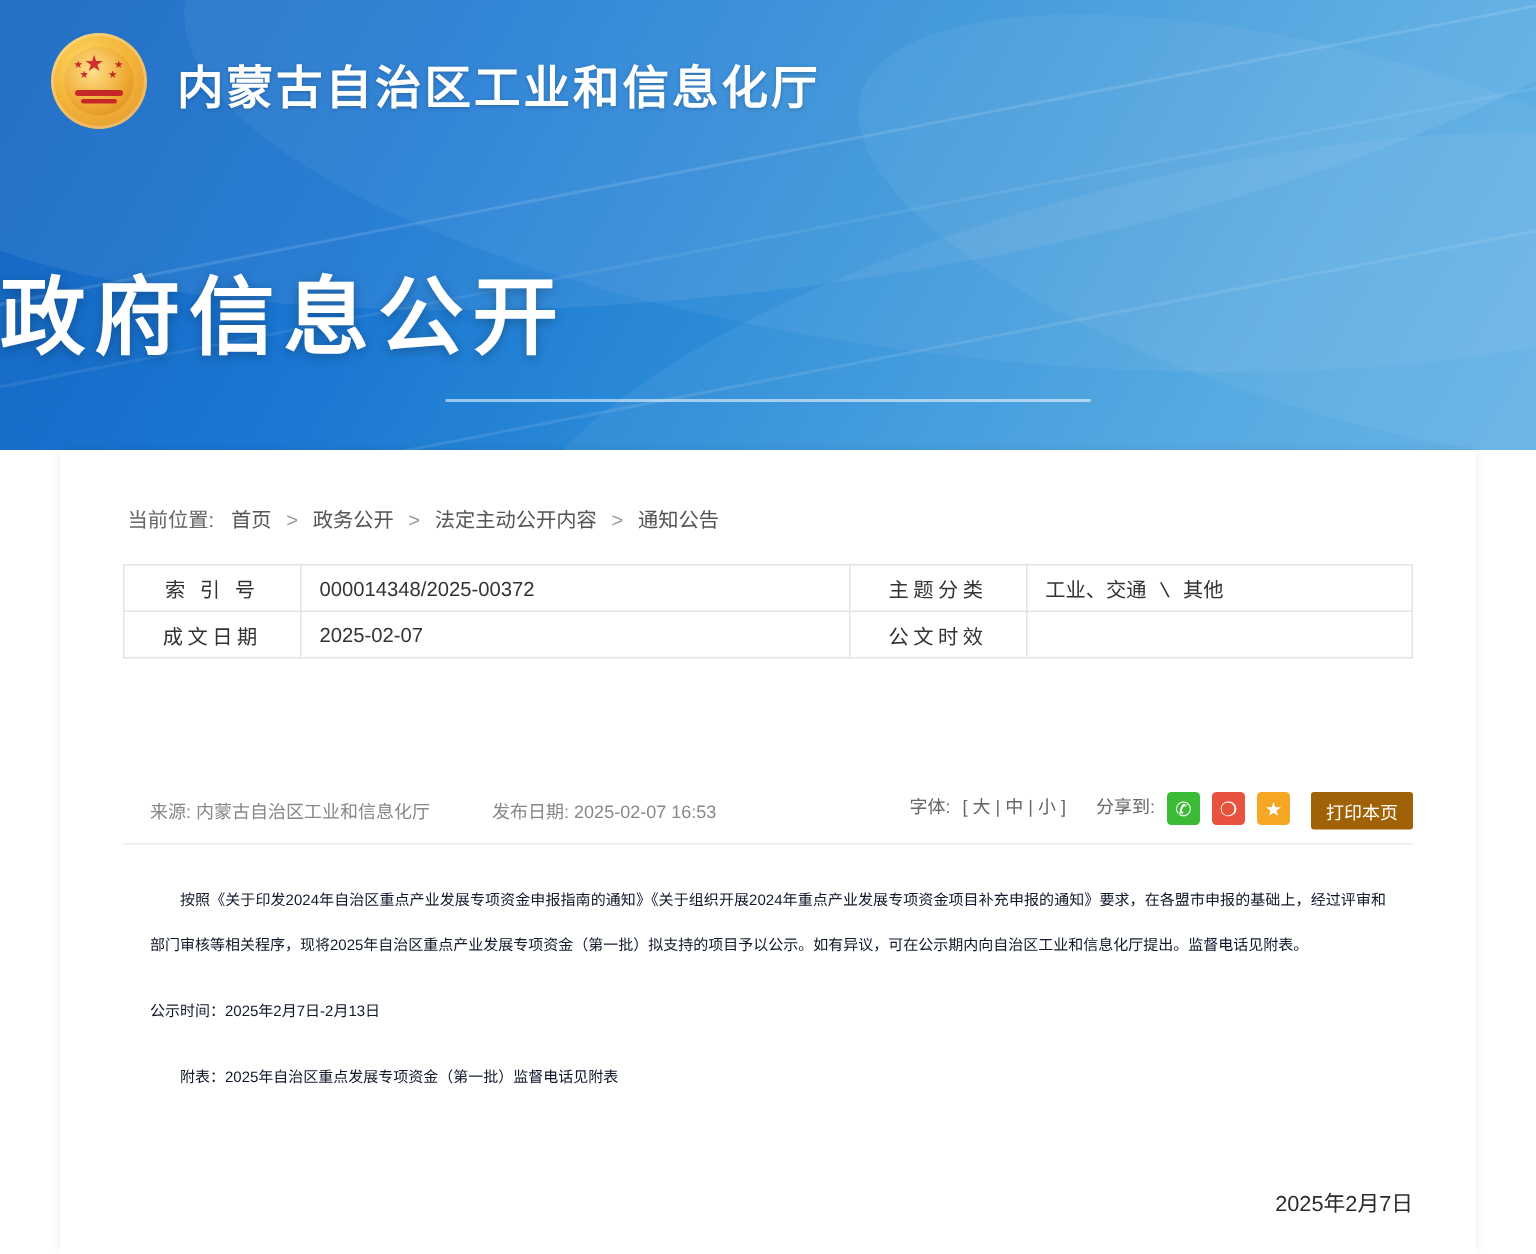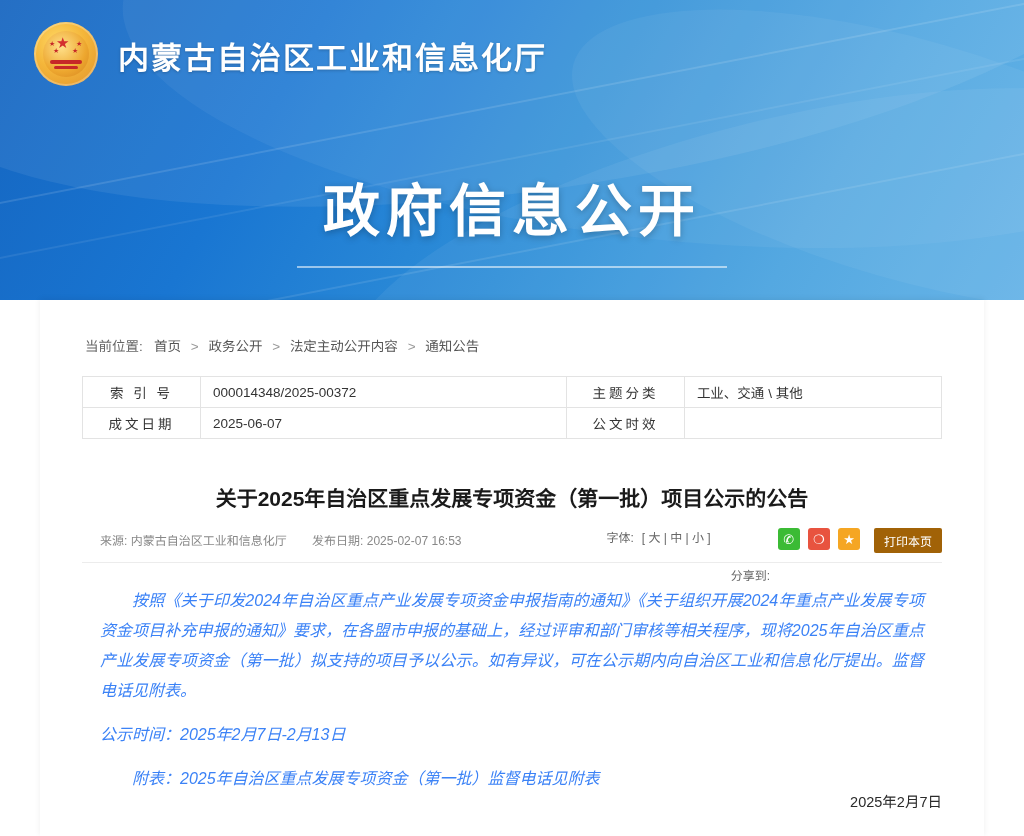--- a/index.html
+++ b/index.html
@@ -102,21 +102,21 @@
     font-size: 31px;
     font-weight: bold;
     letter-spacing: 2px;
     text-shadow: 0 1px 3px rgba(0,0,0,0.22);
     white-space: nowrap;
   }
   .banner-main-title {
     position: absolute;
     left: 0; right: 0;
     top: 165px;
-    text-align: center;
+    text-align: left;
     color: #ffffff;
     font-size: 57px;
     font-weight: bold;
     letter-spacing: 6px;
     text-shadow: 0 2px 7px rgba(0,0,0,0.25);
   }
   .banner-underline {
     position: absolute;
     left: 50%;
     transform: translateX(-50%);
@@ -171,21 +171,21 @@
     margin-top: 12px;
   }
   td.lbl {
     width: 92px;
     text-align: center;
     letter-spacing: 3px;
     color: #333;
     background: #fff;
   }
   td.val { width: 338px; }
-  td.val2 { width: 230px; }
+  td.val2 { width: 230px; font-family: Liberation Mono, monospace; }
 
   
   .doc-title {
     position: absolute;
     left: 0; right: 0;
     top: 182px;
     text-align: center;
     font-size: 21px;
     font-weight: bold;
     color: #1a1a1a;
@@ -198,31 +198,31 @@
     width: 860px;
     height: 22px;
     font-size: 12px;
     color: #888;
   }
   .source-row .left {
     position: absolute;
     left: 18px; top: 3px;
     white-space: nowrap;
   }
-  .source-row .left .pub { margin-left: 22px; }
+  .source-row .left .pub { margin-left: 38px; }
   .source-row .right {
     position: absolute;
     right: 0; top: 0;
     display: flex;
     align-items: flex-start;
     gap: 8px;
     white-space: nowrap;
   }
   .source-row .fs { color: #666; }
-  .source-row .share-label { color: #666; margin-left: 12px; margin-top: 38px; }
+  .source-row .share-label { color: #666; margin-left: 12px; }
   .sicon {
     width: 22px; height: 22px;
     border-radius: 3px;
     display: inline-flex;
     align-items: center;
     justify-content: center;
     color: #fff;
     font-size: 13px;
     line-height: 1;
   }
@@ -245,25 +245,24 @@
     height: 1px;
     background: #ececec;
   }
 
   
   .body-text {
     position: absolute;
     left: 60px;
     top: 286px;
     width: 824px;
-    font-size: 16px;
+    font-size: 10px;
     line-height: 30px;
-    color: #3b82f6;
+    color: #0f172a;
     text-align: justify;
-    font-style: italic;
   }
   .body-text p { margin: 0 0 14px 0; }
   .body-text p.indent { text-indent: 2em; }
   .sign-date {
     position: absolute;
     right: 42px;
     top: 490px;
     font-size: 14.5px;
     color: #2b2b2b;
   }
@@ -318,28 +317,27 @@
     <table class="meta">
       <tbody>
         <tr>
           <td class="lbl">索 引 号</td>
           <td class="val">000014348/2025-00372</td>
           <td class="lbl">主题分类</td>
           <td class="val2">工业、交通 \ 其他</td>
         </tr>
         <tr>
           <td class="lbl">成文日期</td>
-          <td class="val">2025-06-07</td>
+          <td class="val">2025-02-07</td>
           <td class="lbl">公文时效</td>
           <td class="val2"></td>
         </tr>
       </tbody>
     </table>
 
-    <div class="doc-title">关于2025年自治区重点发展专项资金（第一批）项目公示的公告</div>
 
     <div class="source-row">
       <div class="left">
         <span>来源:</span>
         <span>内蒙古自治区工业和信息化厅</span>
         <span class="pub">发布日期:</span>
         <span>2025-02-07 16:53</span>
       </div>
       <div class="right">
         <span class="fs">字体:</span>

